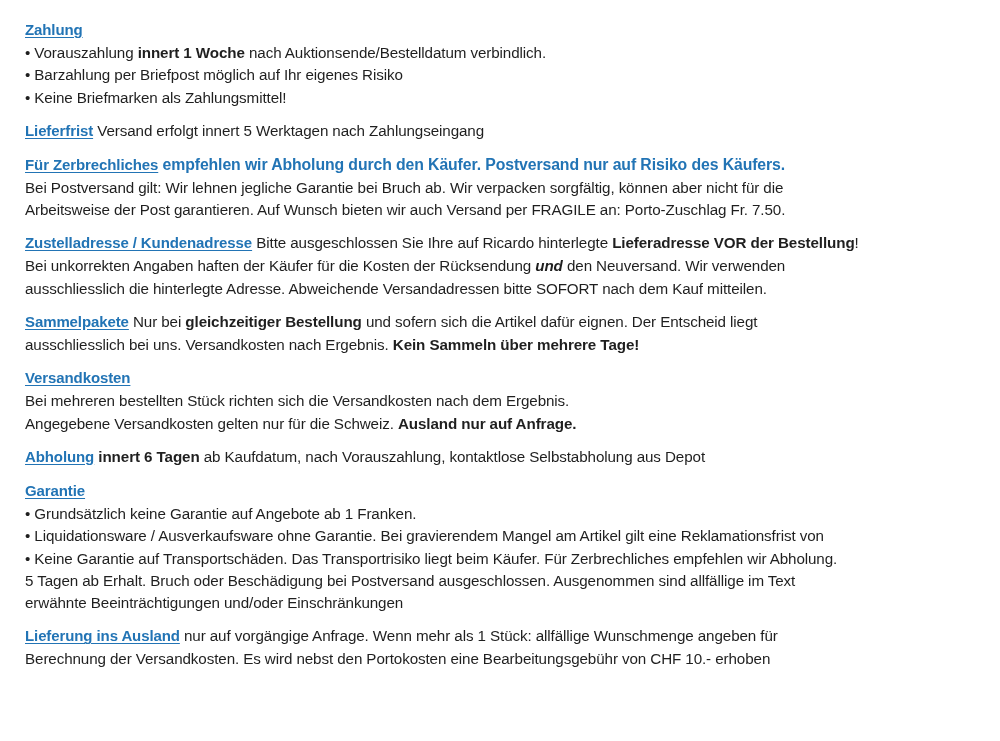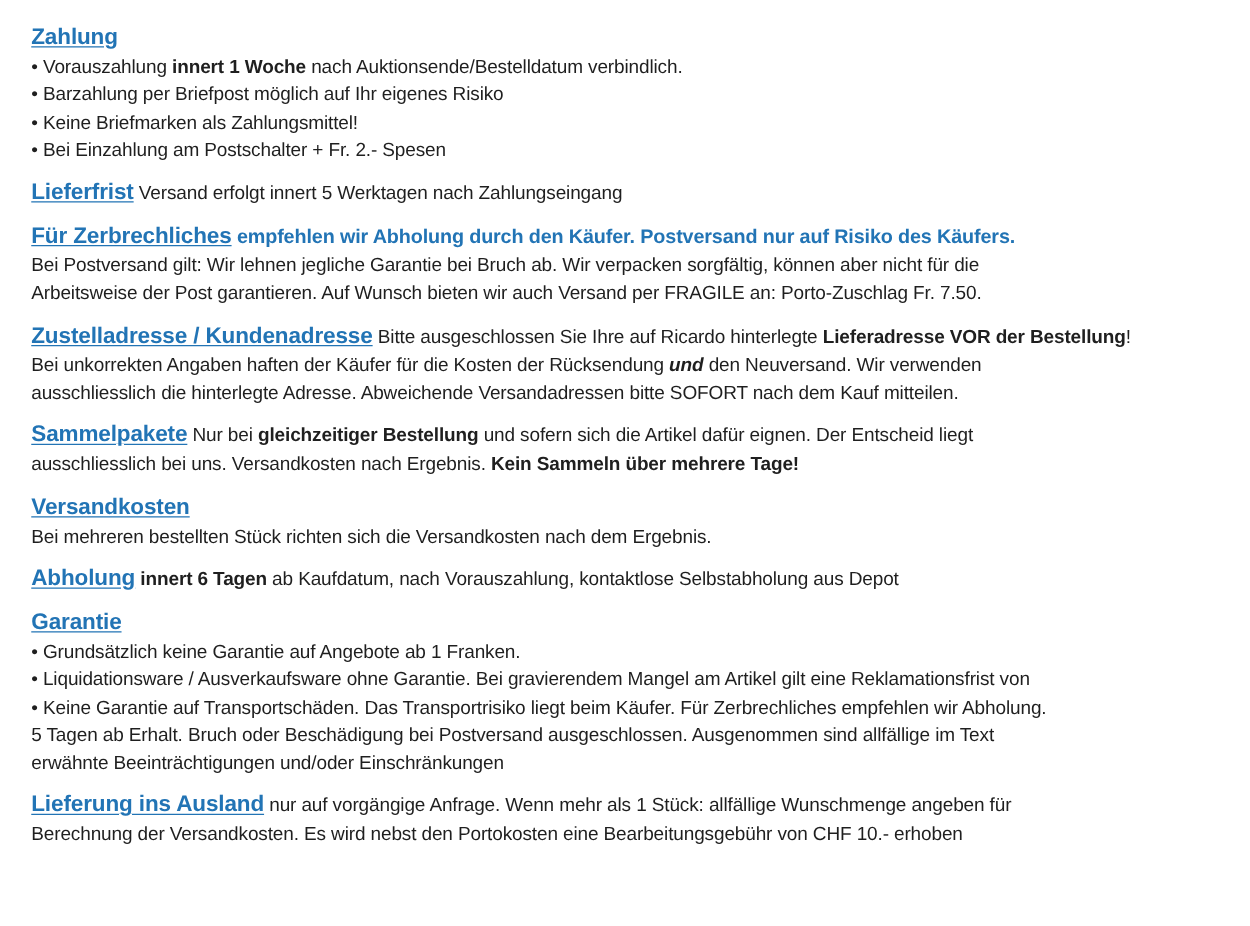--- a/index.html
+++ b/index.html
@@ -16,41 +16,40 @@
   .sec { margin: 0 0 9px 0; }
   .line {
     font-size: 15.2px;
     line-height: 22.3px;
     color: var(--ink, #1f1f1f);
     letter-spacing: -0.1px;
     white-space: nowrap;
   }
   .line.has-heading { line-height: 25px; }
   .run-h {
-    font-size: 18px;
+    font-size: 15px;
     font-weight: bold;
     color: var(--blue, #2274b5);
     text-decoration: underline;
     text-underline-offset: 2px;
     text-align: center;
   }
   .run-b  { font-weight: bold; }
   .run-bi { font-weight: bold; font-style: italic; }
   .run-bb { font-weight: bold; color: var(--blue, #2274b5); font-size: 15.8px; margin-top: 40px; }
 </style>
 </head>
 <body style="--blue: #2274b5; --ink: #1f1f1f; --bg: #ffffff;">
 
 <main data-name="terms-document">
     <section class="sec" data-name="section-zahlung">
       <div class="line has-heading" data-name="text-line"><span class="run-h" data-name="section-heading-zahlung">Zahlung</span></div>
       <div class="line" data-name="text-line"><span data-name="text-run">• Vorauszahlung </span><span class="run-b" data-name="text-run">innert 1 Woche</span><span data-name="text-run"> nach Auktionsende/Bestelldatum verbindlich.</span></div>
       <div class="line" data-name="text-line"><span data-name="text-run">• Barzahlung per Briefpost möglich auf Ihr eigenes Risiko</span></div>
       <div class="line" data-name="text-line"><span data-name="text-run">• Keine Briefmarken als Zahlungsmittel!</span></div>
-      <div class="line" data-name="text-line"><span data-name="text-run">• Bei Einzahlung am Postschalter + Fr. 2.- Spesen</span></div>
     </section>
     <section class="sec" data-name="section-lieferfrist">
       <div class="line has-heading" data-name="text-line"><span class="run-h" data-name="section-heading-lieferfrist">Lieferfrist</span><span data-name="text-run"> Versand erfolgt innert 5 Werktagen nach Zahlungseingang</span></div>
     </section>
     <section class="sec" data-name="section-fuer-zerbrechliches">
       <div class="line has-heading" data-name="text-line"><span class="run-h" data-name="section-heading-fuer-zerbrechliches">Für Zerbrechliches</span><span class="run-bb" data-name="text-run"> empfehlen wir Abholung durch den Käufer. Postversand nur auf Risiko des Käufers.</span></div>
       <div class="line" data-name="text-line"><span data-name="text-run">Bei Postversand gilt: Wir lehnen jegliche Garantie bei Bruch ab. Wir verpacken sorgfältig, können aber nicht für die</span></div>
       <div class="line" data-name="text-line"><span data-name="text-run">Arbeitsweise der Post garantieren. Auf Wunsch bieten wir auch Versand per FRAGILE an: Porto-Zuschlag Fr. 7.50.</span></div>
     </section>
     <section class="sec" data-name="section-zustelladresse-kundenadresse">
@@ -58,20 +57,21 @@
       <div class="line" data-name="text-line"><span data-name="text-run">Bei unkorrekten Angaben haften der Käufer für die Kosten der Rücksendung </span><span class="run-bi" data-name="text-run">und</span><span data-name="text-run"> den Neuversand. Wir verwenden</span></div>
       <div class="line" data-name="text-line"><span data-name="text-run">ausschliesslich die hinterlegte Adresse. Abweichende Versandadressen bitte SOFORT nach dem Kauf mitteilen.</span></div>
     </section>
     <section class="sec" data-name="section-sammelpakete">
       <div class="line has-heading" data-name="text-line"><span class="run-h" data-name="section-heading-sammelpakete">Sammelpakete</span><span data-name="text-run"> Nur bei </span><span class="run-b" data-name="text-run">gleichzeitiger Bestellung</span><span data-name="text-run"> und sofern sich die Artikel dafür eignen. Der Entscheid liegt</span></div>
       <div class="line" data-name="text-line"><span data-name="text-run">ausschliesslich bei uns. Versandkosten nach Ergebnis. </span><span class="run-b" data-name="text-run">Kein Sammeln über mehrere Tage!</span></div>
     </section>
     <section class="sec" data-name="section-versandkosten">
       <div class="line has-heading" data-name="text-line"><span class="run-h" data-name="section-heading-versandkosten">Versandkosten</span></div>
       <div class="line" data-name="text-line"><span data-name="text-run">Bei mehreren bestellten Stück richten sich die Versandkosten nach dem Ergebnis.</span></div>
+      <div class="line" data-name="text-line"><span data-name="text-run">Angegebene Versandkosten gelten nur für die Schweiz. </span><span class="run-b" data-name="text-run">Ausland nur auf Anfrage.</span></div>
     </section>
     <section class="sec" data-name="section-abholung">
       <div class="line has-heading" data-name="text-line"><span class="run-h" data-name="section-heading-abholung">Abholung</span><span data-name="text-run"> </span><span class="run-b" data-name="text-run">innert 6 Tagen</span><span data-name="text-run"> ab Kaufdatum, nach Vorauszahlung, kontaktlose Selbstabholung aus Depot</span></div>
     </section>
     <section class="sec" data-name="section-garantie">
       <div class="line has-heading" data-name="text-line"><span class="run-h" data-name="section-heading-garantie">Garantie</span></div>
       <div class="line" data-name="text-line"><span data-name="text-run">• Grundsätzlich keine Garantie auf Angebote ab 1 Franken.</span></div>
       <div class="line" data-name="text-line"><span data-name="text-run">• Liquidationsware / Ausverkaufsware ohne Garantie. Bei gravierendem Mangel am Artikel gilt eine Reklamationsfrist von</span></div>
       <div class="line" data-name="text-line"><span data-name="text-run">• Keine Garantie auf Transportschäden. Das Transportrisiko liegt beim Käufer. Für Zerbrechliches empfehlen wir Abholung.</span></div>
       <div class="line" data-name="text-line"><span data-name="text-run">5 Tagen ab Erhalt. Bruch oder Beschädigung bei Postversand ausgeschlossen. Ausgenommen sind allfällige im Text</span></div>

